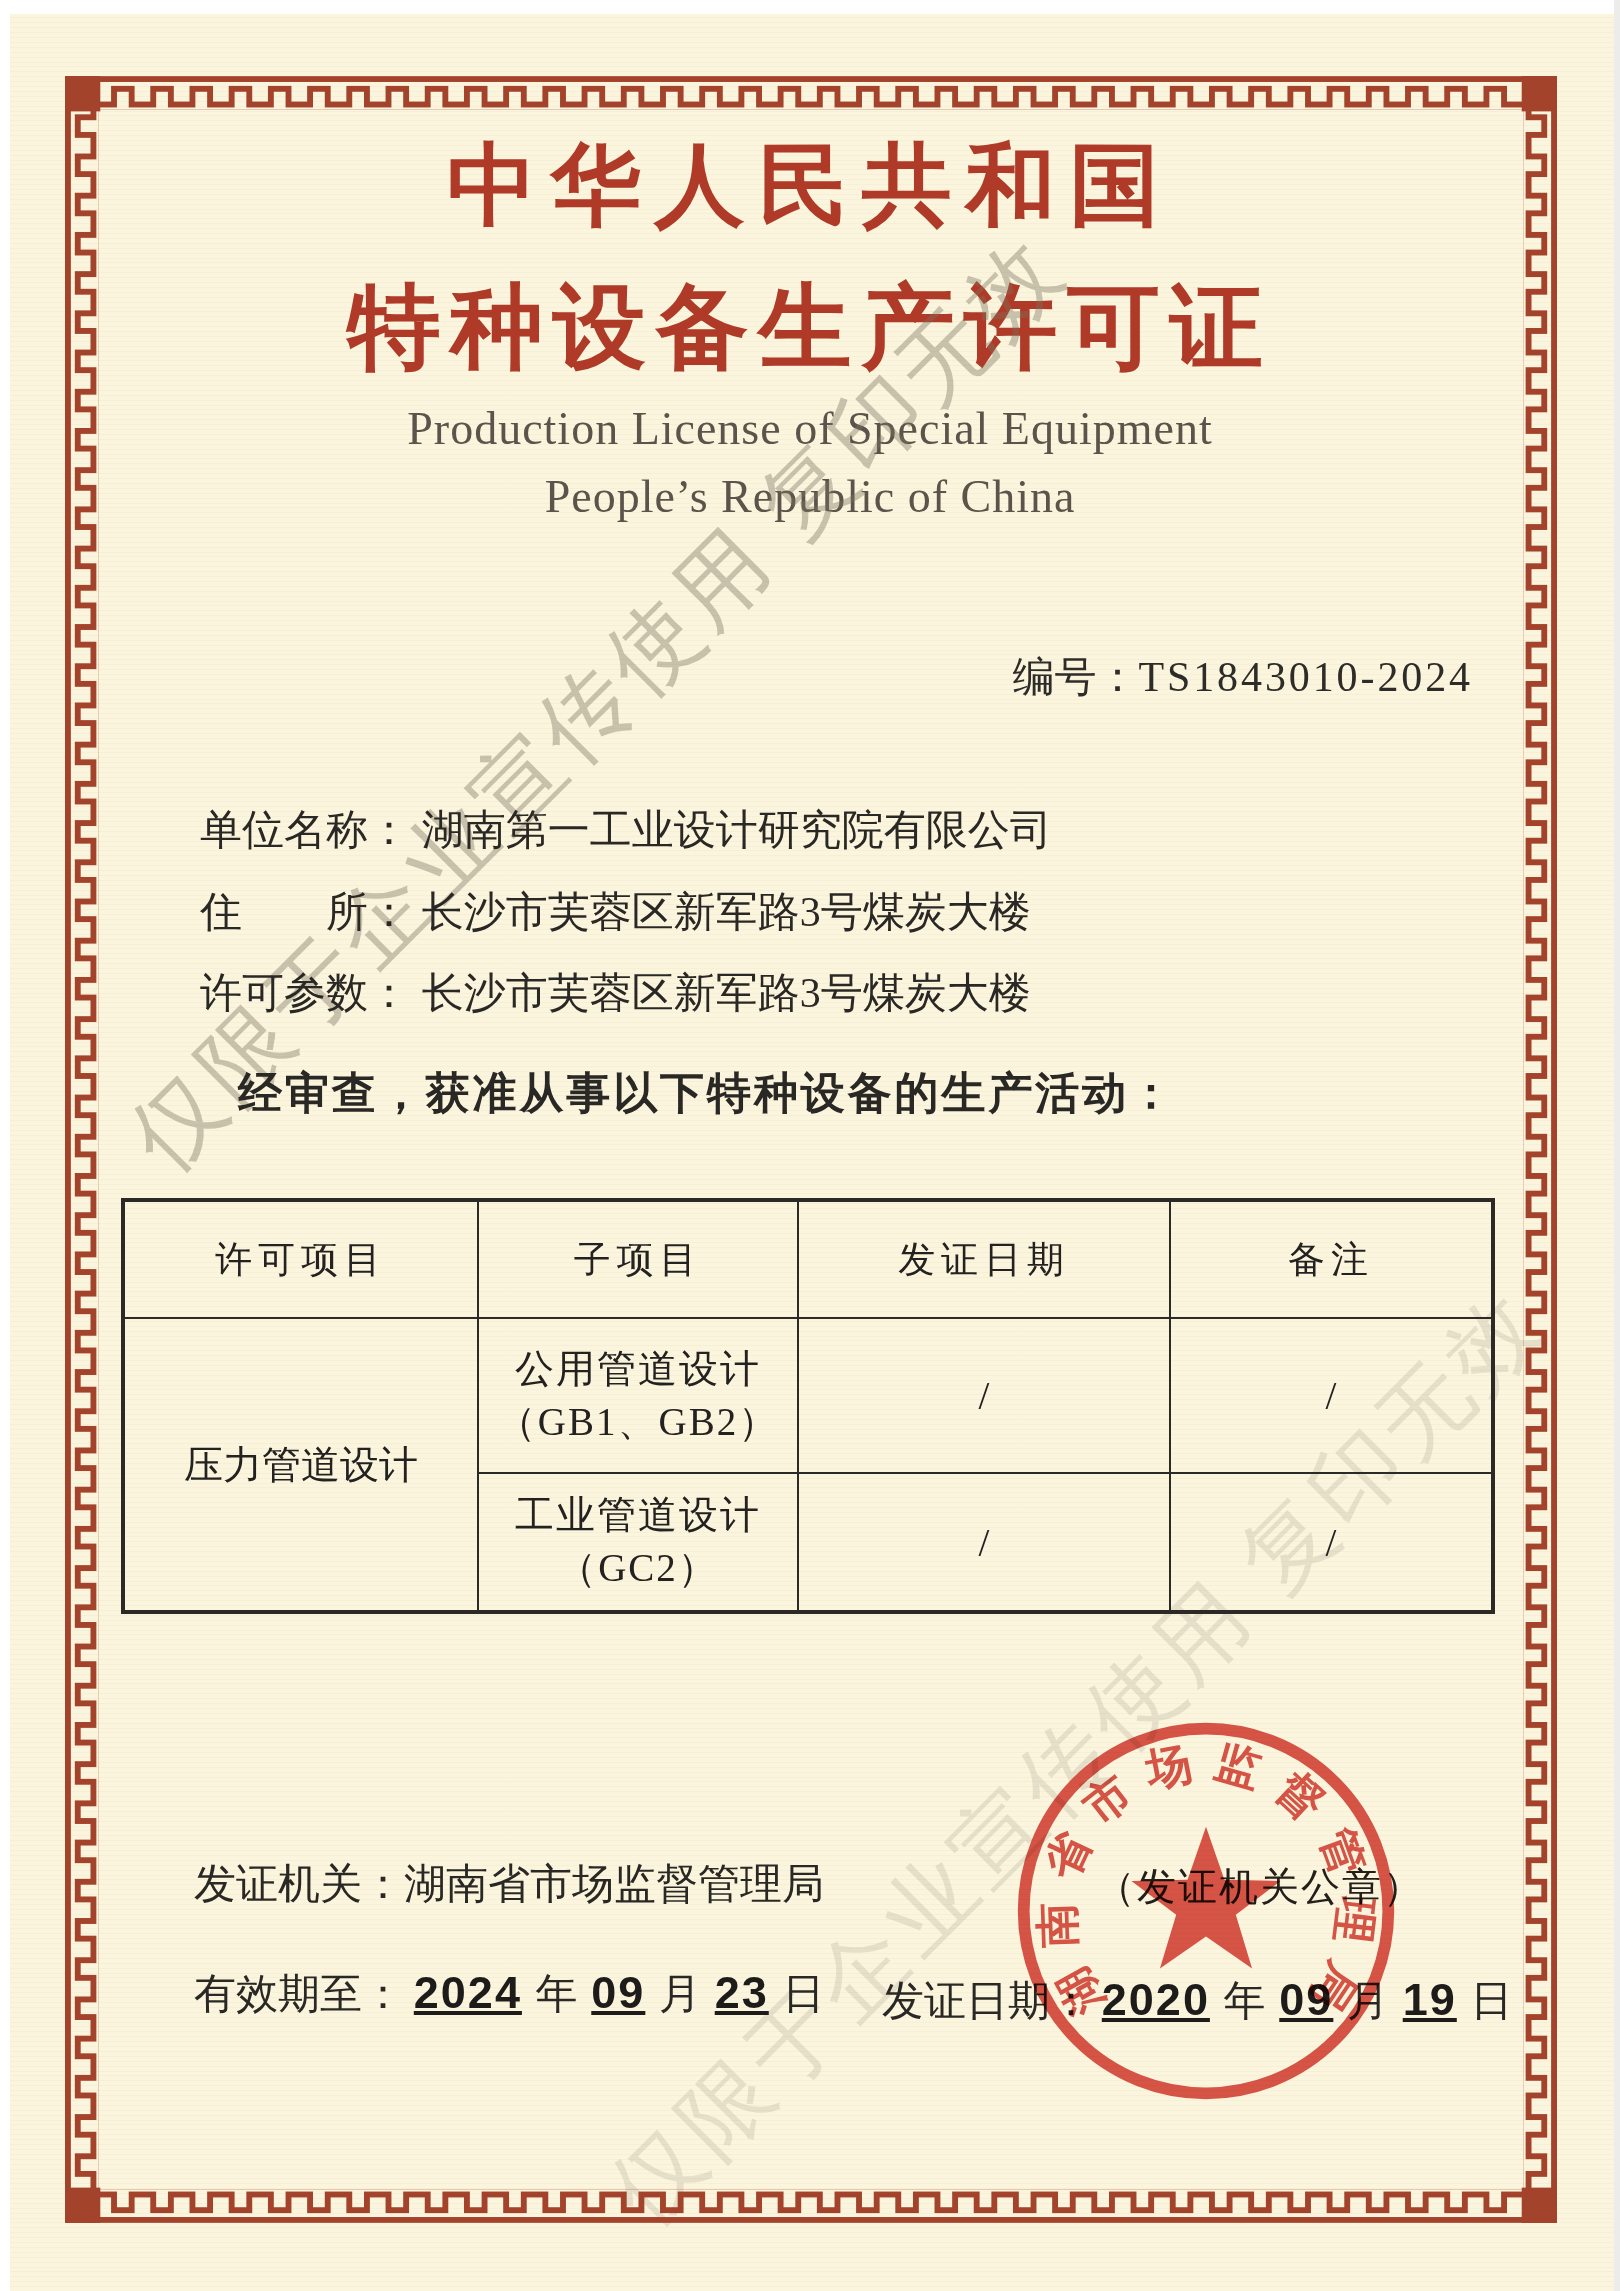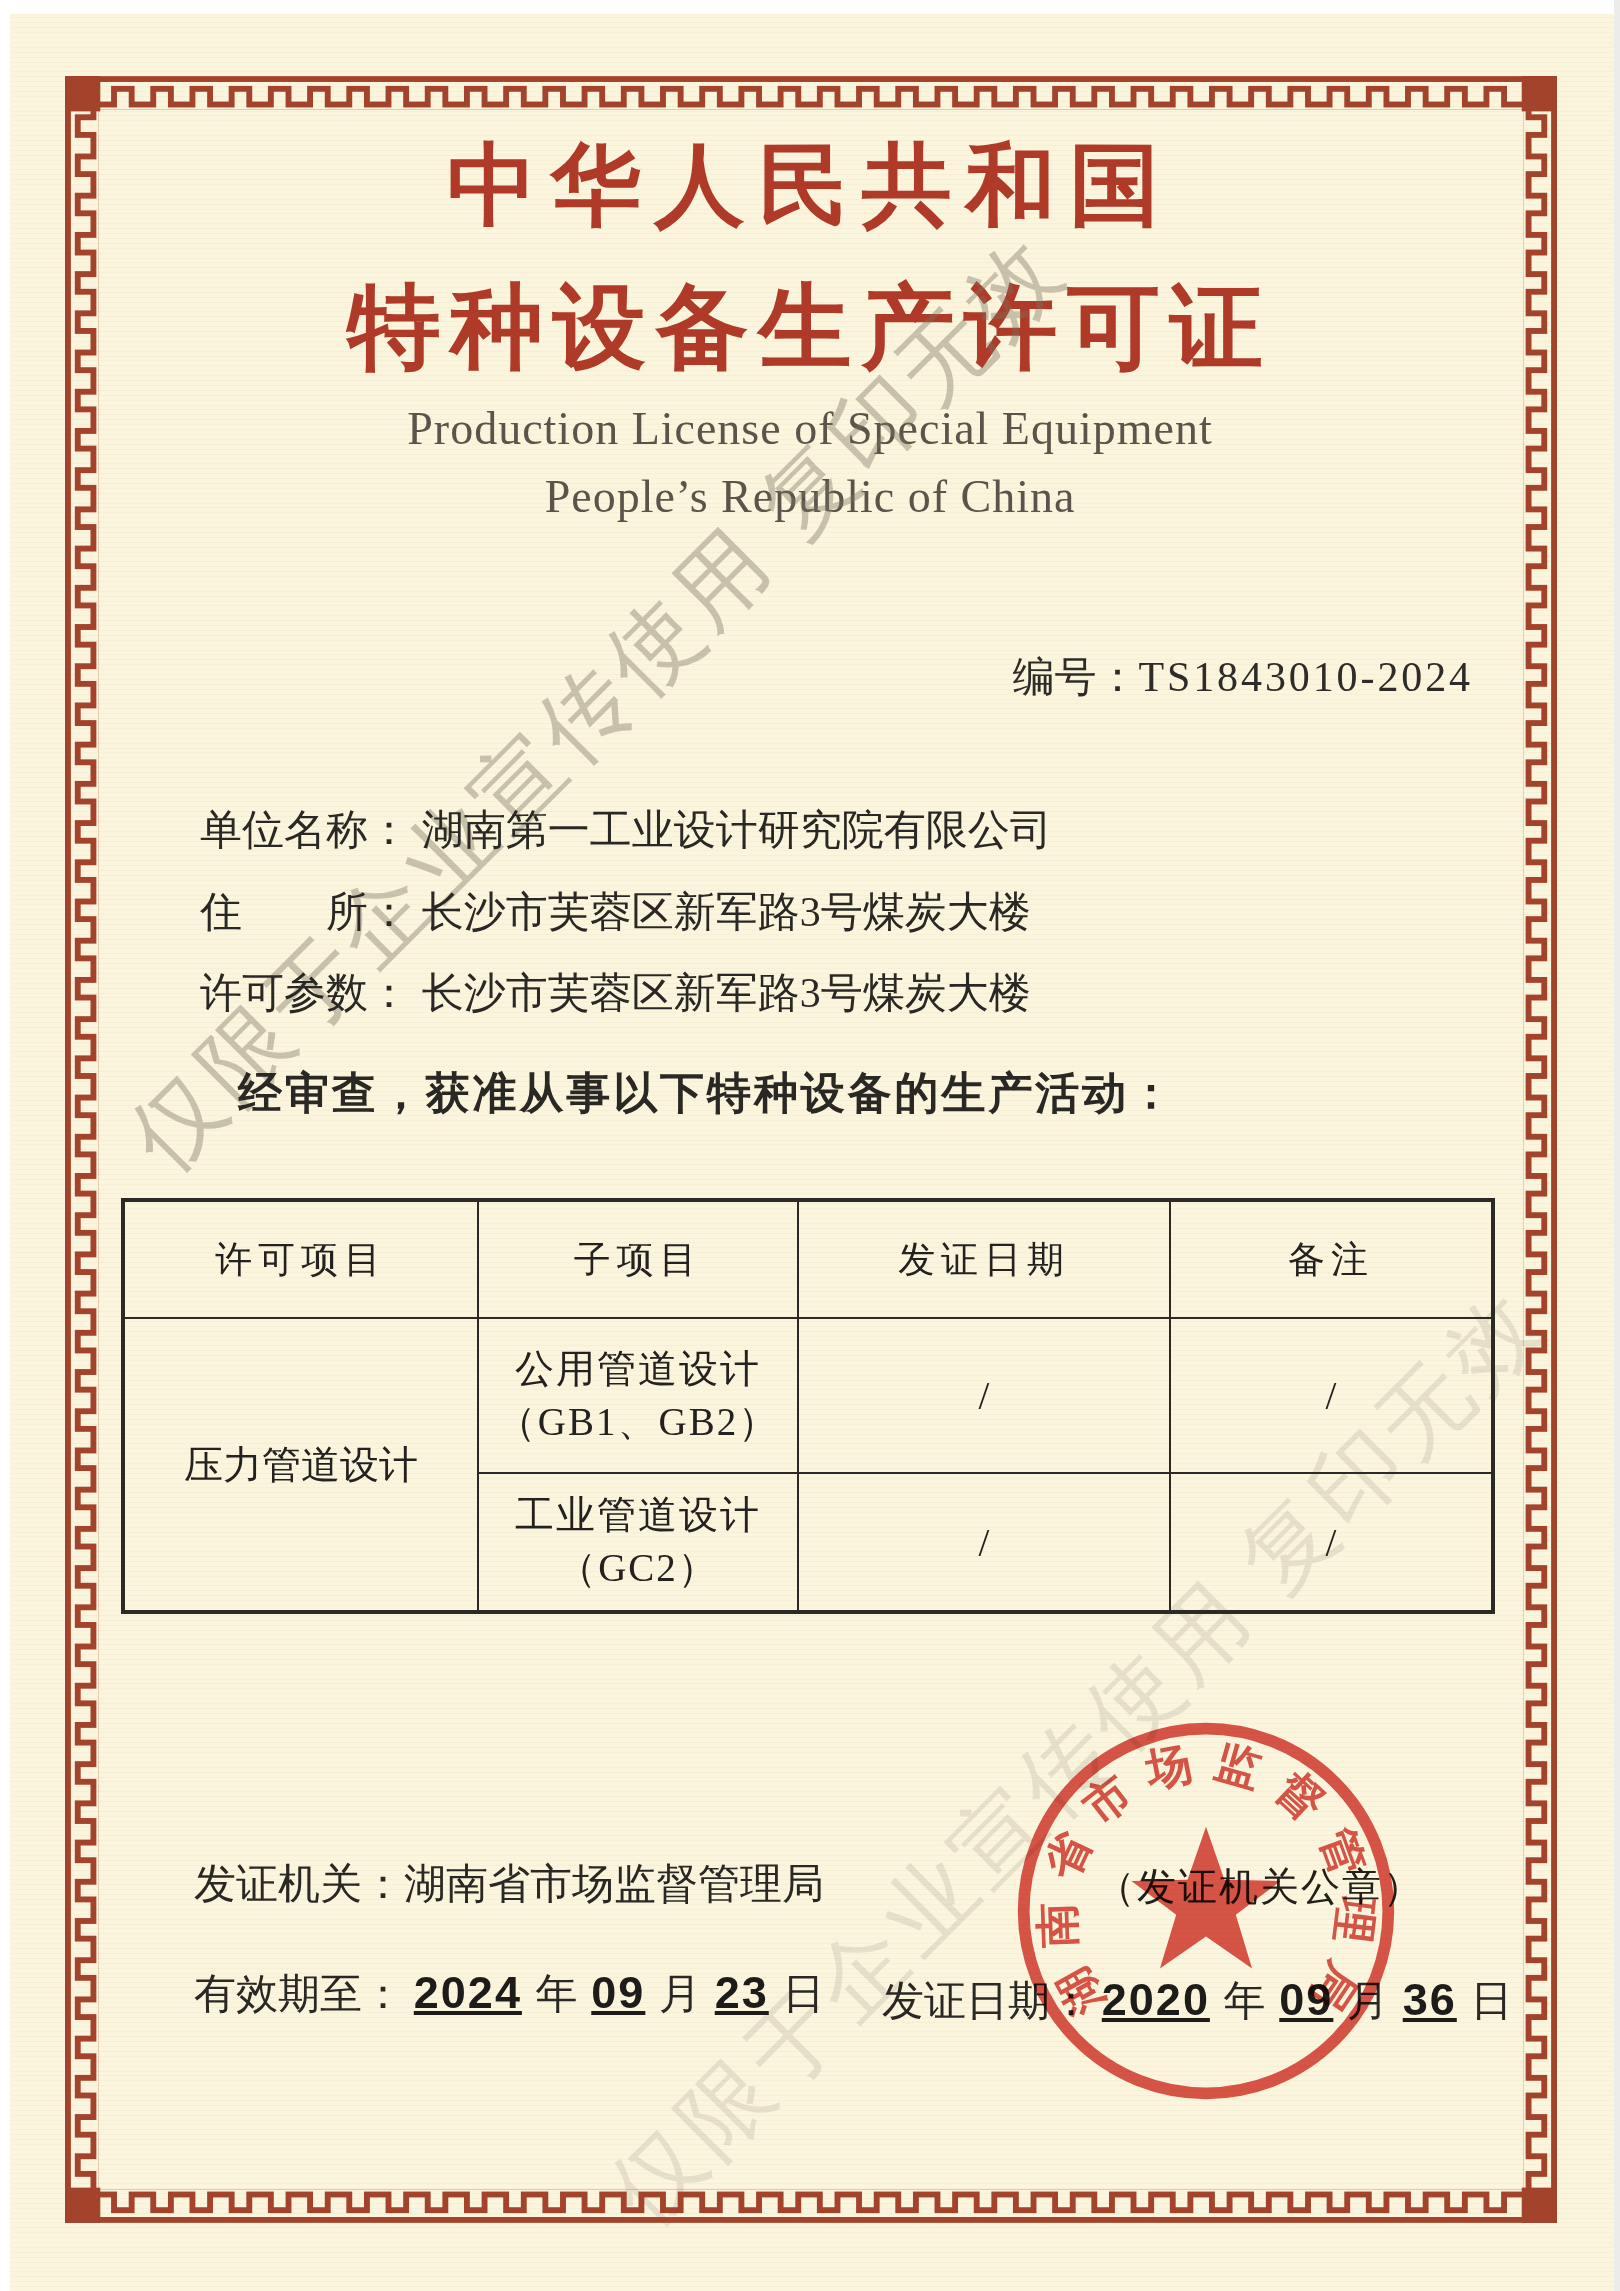--- a/index.html
+++ b/index.html
@@ -166,21 +166,21 @@
     <span>发证机关：</span><span>湖南省市场监督管理局</span>
   </div>
 
   <div class="seal-note">（发证机关公章）</div>
 
   <div class="date-row valid-row">
     <span>有效期至：</span><span class="num">2024</span><span class="unit">年</span><span class="num">09</span><span class="unit">月</span><span class="num">23</span><span class="unit">日</span>
   </div>
 
   <div class="date-row issue-row">
-    <span>发证日期：</span><span class="num">2020</span><span class="unit">年</span><span class="num">09</span><span class="unit">月</span><span class="num">36</span><span class="unit">日</span>
+    <span>发证日期：</span><span class="num">2020</span><span class="unit">年</span><span class="num">09</span><span class="unit">月</span><span class="num">19</span><span class="unit">日</span>
   </div>
 
   <svg class="seal" width="396" height="396" viewBox="0 0 404 404" aria-hidden="true">
     <g fill="none" stroke="#D5443B">
       <circle cx="202" cy="202" r="186" stroke-width="12"></circle>
     </g>
     <path id="sealArc" d="M105.8 298.2 A136 136 0 1 1 298.2 298.2" fill="none" stroke="none"></path>
     <text font-size="46" font-weight="bold" fill="#D5443B" letter-spacing="18" font-family="Liberation Serif, DejaVu Serif, serif">
       <textPath href="#sealArc" startOffset="6">湖南省市场监督管理局</textPath>
     </text>

